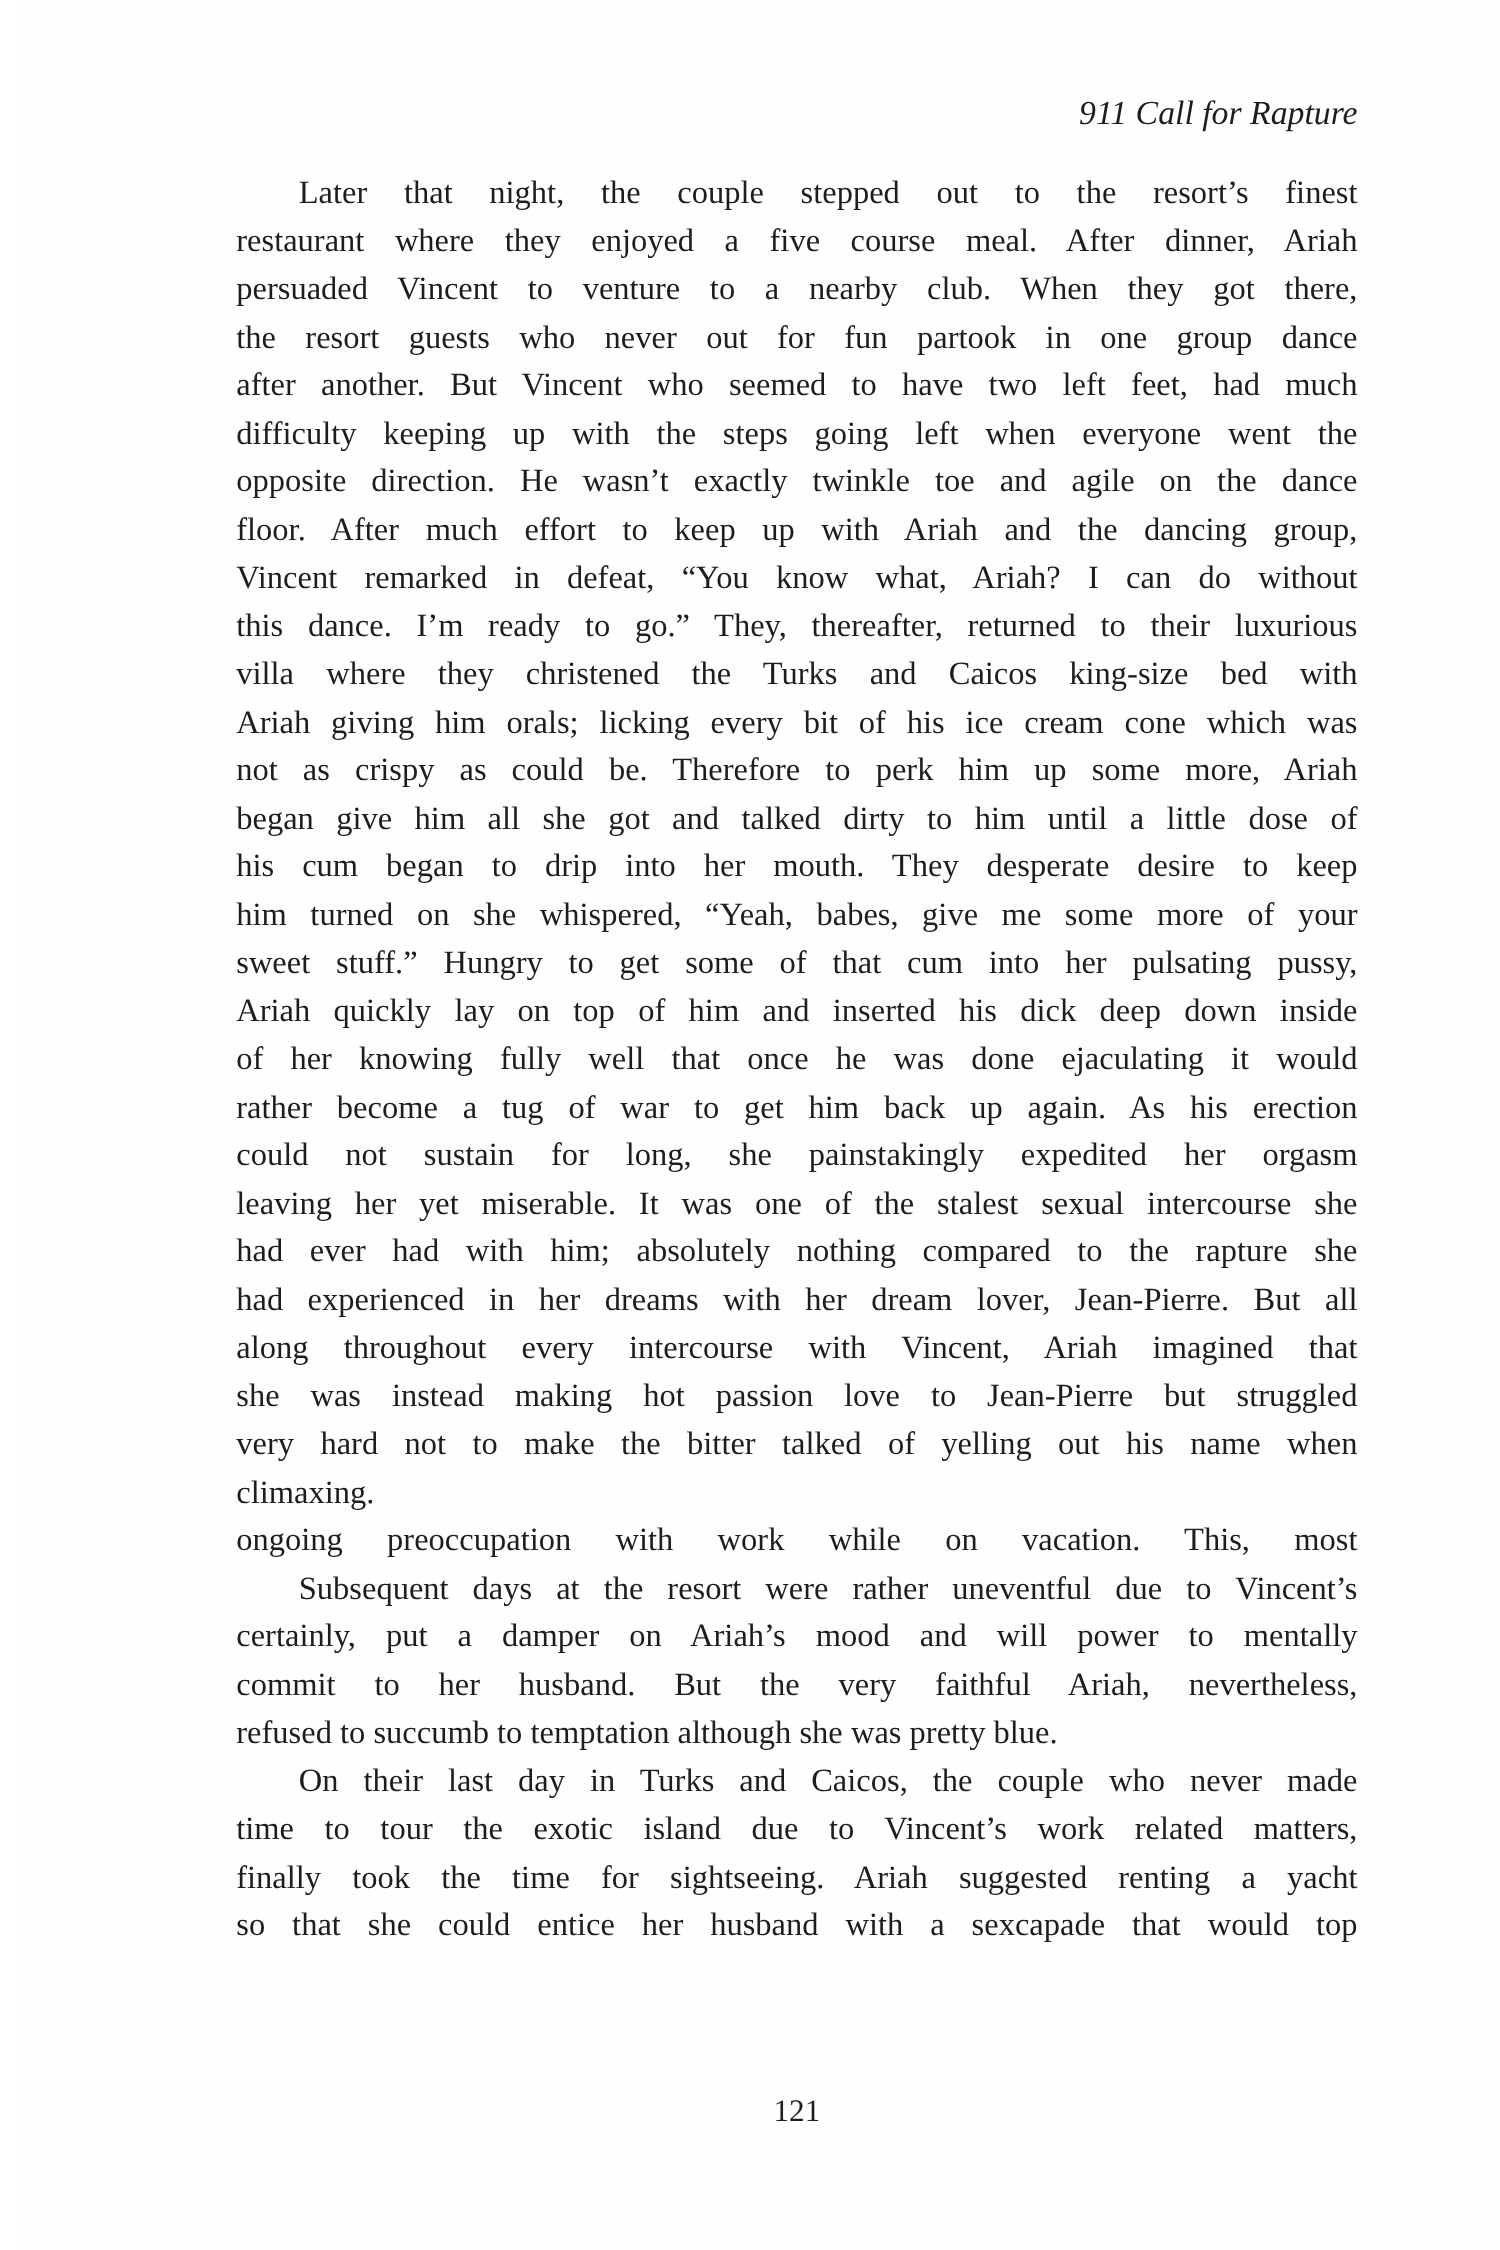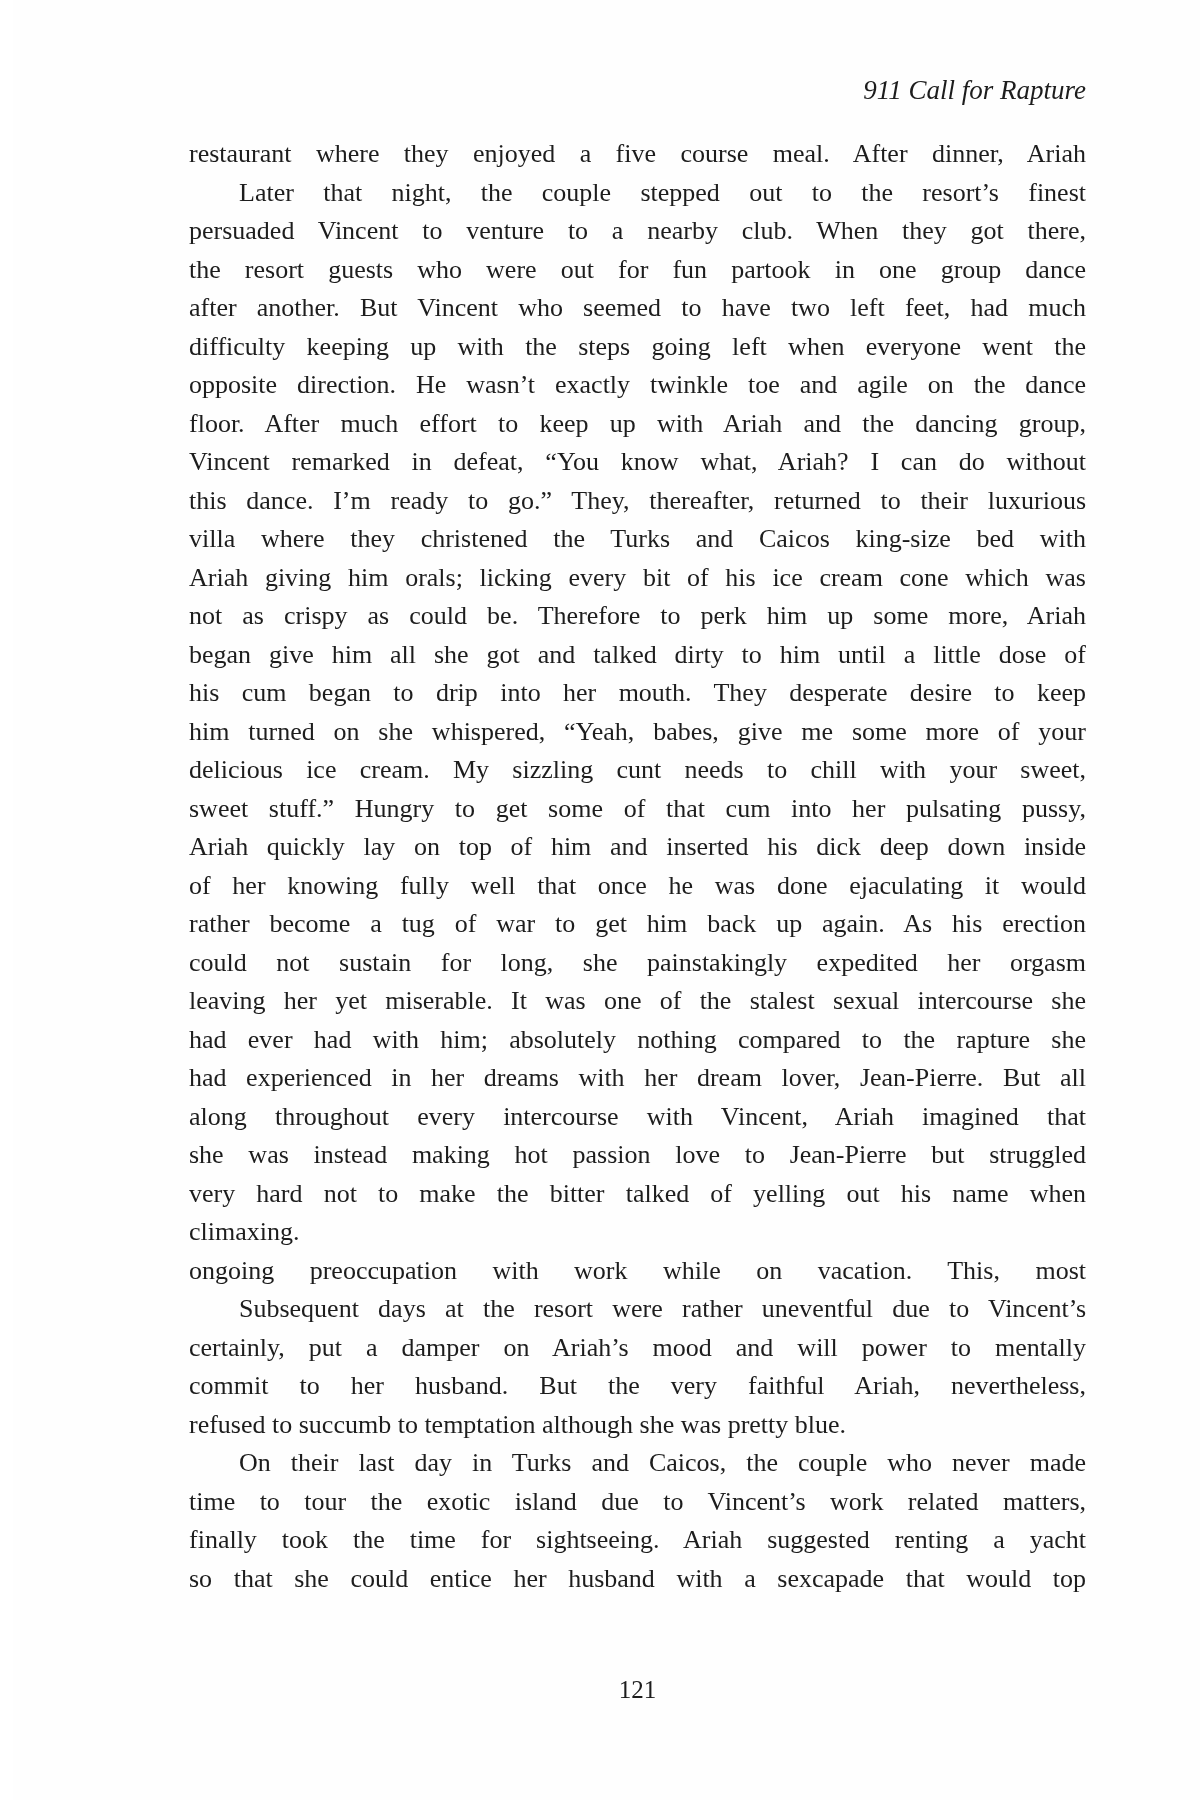--- a/index.html
+++ b/index.html
@@ -58,37 +58,36 @@
   }
 </style>
 </head>
 <body>
 
 <div class="page">
   <div class="running-header">911 Call for Rapture</div>
 
   <div class="body-text">
       <div class="para">
+        <div class="line indent">Later that night, the couple stepped out to the resort’s finest</div>
         <div class="line">restaurant where they enjoyed a five course meal. After dinner, Ariah</div>
-        <div class="line indent">Later that night, the couple stepped out to the resort’s finest</div>
         <div class="line">persuaded Vincent to venture to a nearby club. When they got there,</div>
-        <div class="line">the resort guests who were out for fun partook in one group dance</div>
+        <div class="line">the resort guests who never out for fun partook in one group dance</div>
         <div class="line">after another. But Vincent who seemed to have two left feet, had much</div>
         <div class="line">difficulty keeping up with the steps going left when everyone went the</div>
         <div class="line">opposite direction. He wasn’t exactly twinkle toe and agile on the dance</div>
         <div class="line">floor. After much effort to keep up with Ariah and the dancing group,</div>
         <div class="line">Vincent remarked in defeat, “You know what, Ariah? I can do without</div>
         <div class="line">this dance. I’m ready to go.” They, thereafter, returned to their luxurious</div>
         <div class="line">villa where they christened the Turks and Caicos king-size bed with</div>
         <div class="line">Ariah giving him orals; licking every bit of his ice cream cone which was</div>
         <div class="line">not as crispy as could be. Therefore to perk him up some more, Ariah</div>
         <div class="line">began give him all she got and talked dirty to him until a little dose of</div>
         <div class="line">his cum began to drip into her mouth. They desperate desire to keep</div>
         <div class="line">him turned on she whispered, “Yeah, babes, give me some more of your</div>
-        <div class="line">delicious ice cream. My sizzling cunt needs to chill with your sweet,</div>
         <div class="line">sweet stuff.” Hungry to get some of that cum into her pulsating pussy,</div>
         <div class="line">Ariah quickly lay on top of him and inserted his dick deep down inside</div>
         <div class="line">of her knowing fully well that once he was done ejaculating it would</div>
         <div class="line">rather become a tug of war to get him back up again. As his erection</div>
         <div class="line">could not sustain for long, she painstakingly expedited her orgasm</div>
         <div class="line">leaving her yet miserable. It was one of the stalest sexual intercourse she</div>
         <div class="line">had ever had with him; absolutely nothing compared to the rapture she</div>
         <div class="line">had experienced in her dreams with her dream lover, Jean-Pierre. But all</div>
         <div class="line">along throughout every intercourse with Vincent, Ariah imagined that</div>
         <div class="line">she was instead making hot passion love to Jean-Pierre but struggled</div>

